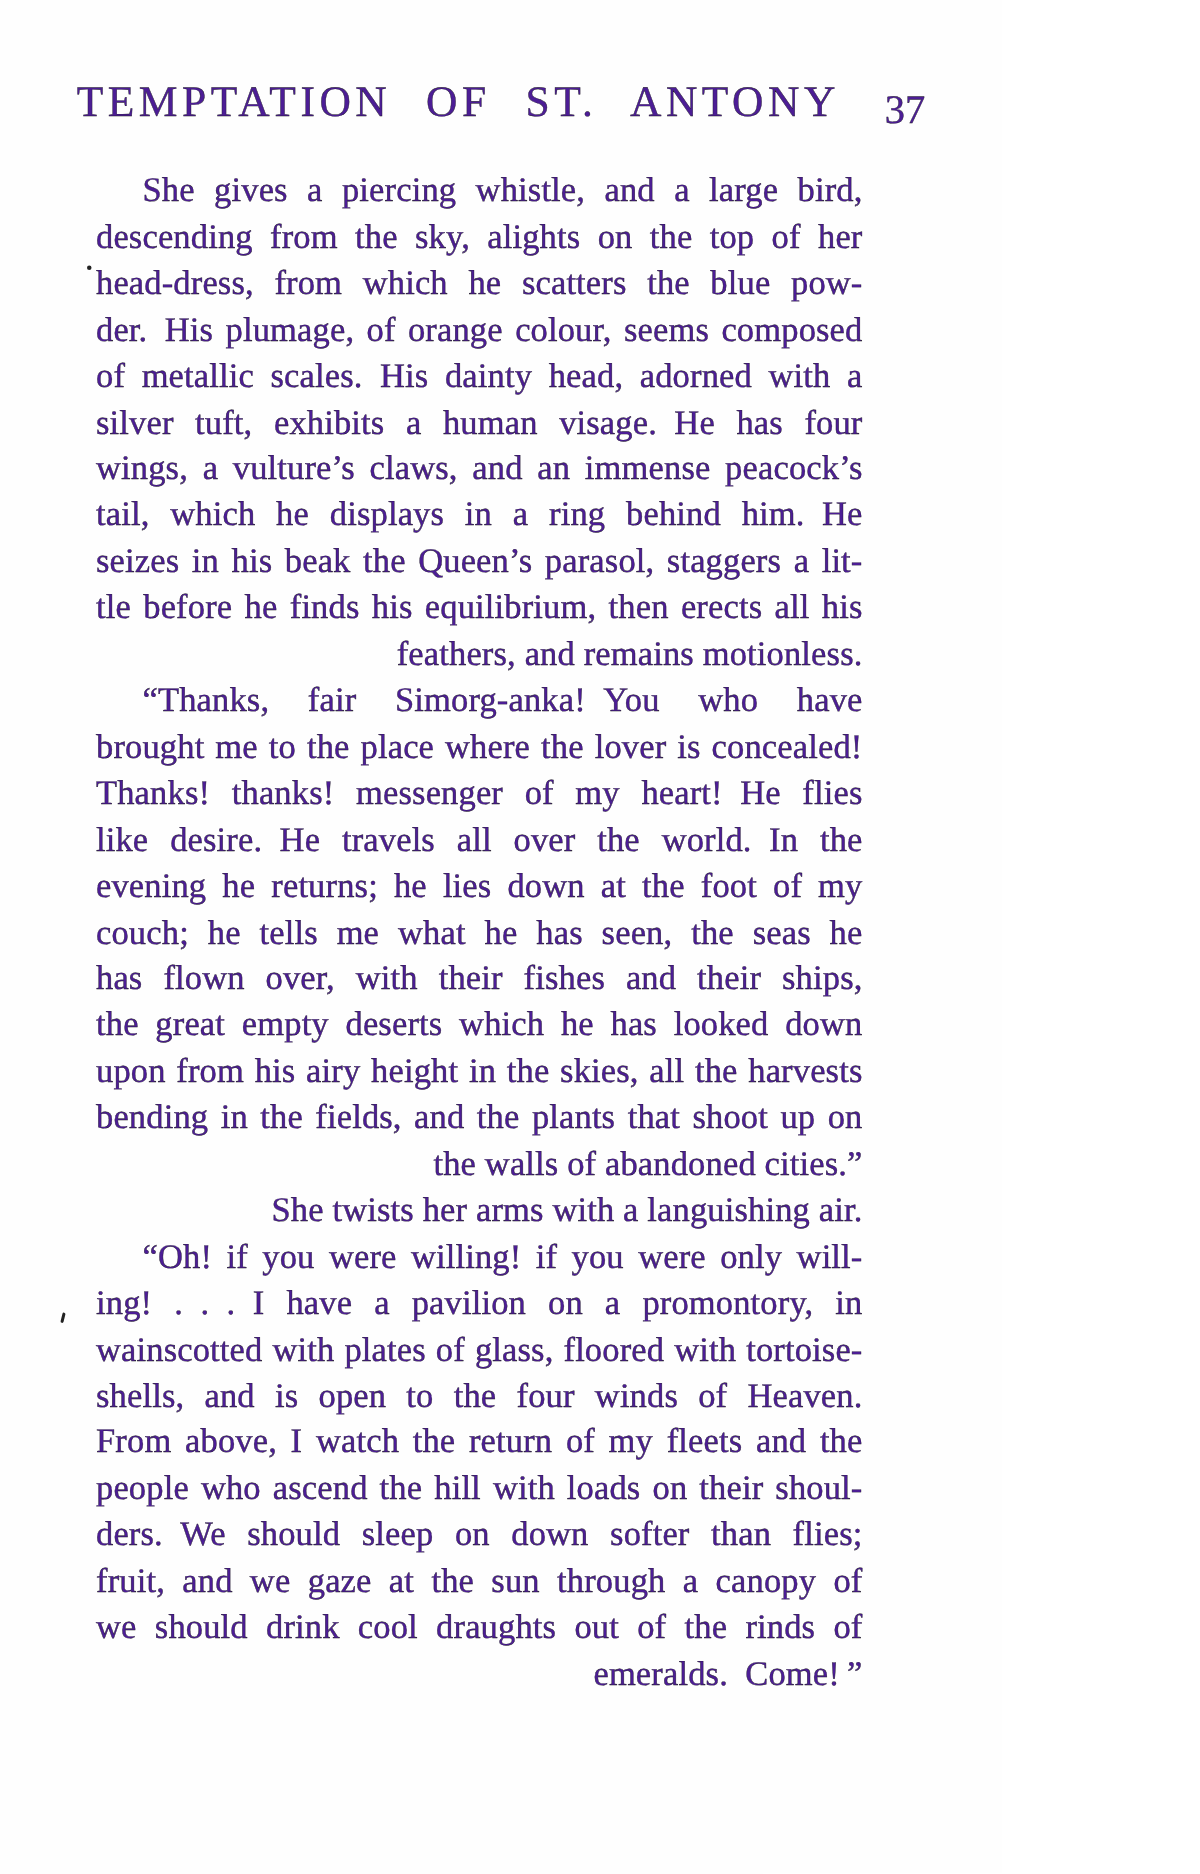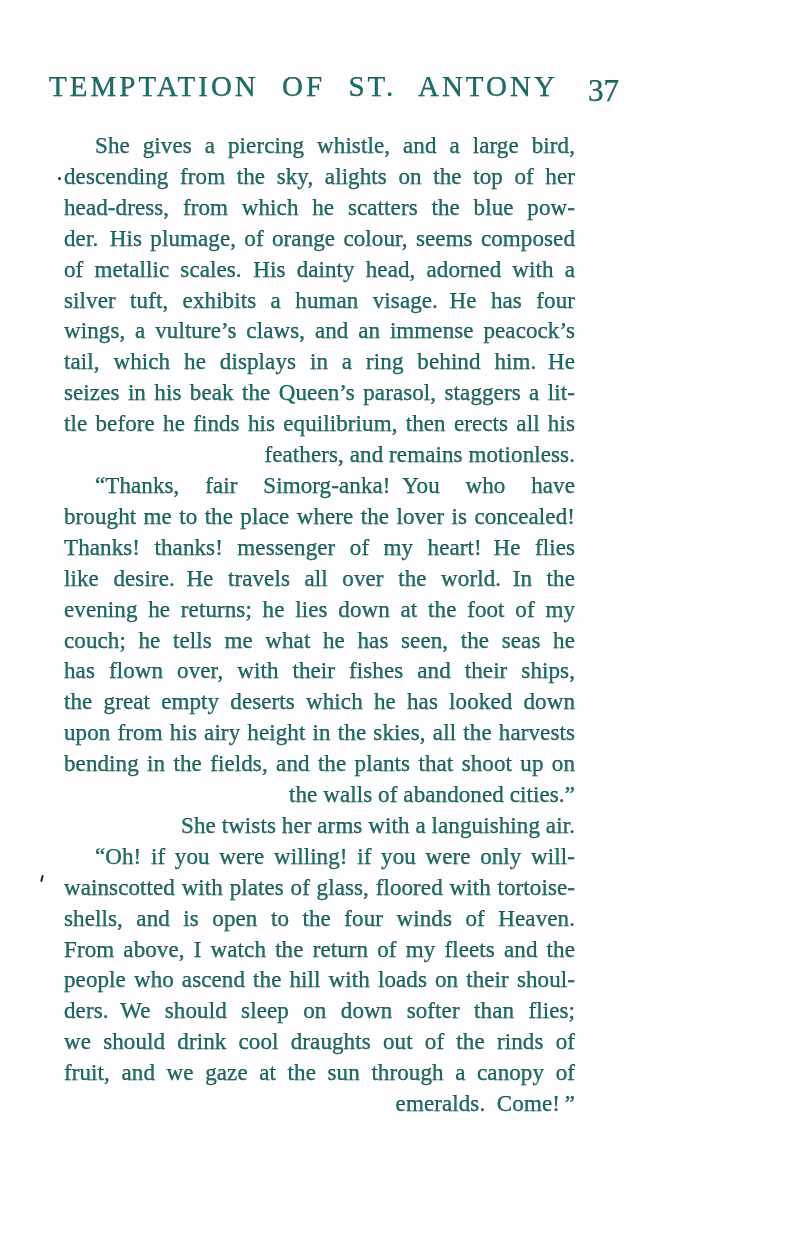--- a/index.html
+++ b/index.html
@@ -1,43 +1,42 @@
 <!DOCTYPE html>
 <html><head>
 <meta charset="utf-8">
 <style>
   html, body { margin: 0; padding: 0; background: #ffffff; }
   .page {
     position: relative;
     width: 668px;
     height: 1249px;
     background: #fefefe;
-    color: #0f766e;
+    color: #4c1d95;
     font-family: "Liberation Serif", serif;
     overflow: hidden;
     -webkit-text-stroke: 0.25px #1a1a1a;
   }
   .running-header {
     margin-top: 52px;
     display: flex;
     justify-content: center;
     align-items: baseline;
     gap: 30px;
     font-size: 29px;
     letter-spacing: 3px;
     word-spacing: 13px;
     white-space: nowrap;
   }
   .running-header .folio {
-    font-size: 31px;
+    font-size: 27px;
     letter-spacing: 0;
     word-spacing: 0;
     position: relative;
     top: 5px;
-    margin-top: 16px;
   }
   .text-body {
     margin: 27px 93px 0 64px;
   }
   .line {
     font-size: 23px;
     line-height: 30.9px;
     text-align: right;
     letter-spacing: 0.1px;
   }
@@ -92,26 +91,27 @@
         <div class="line j">the great empty deserts which he has looked down</div>
         <div class="line j">upon from his airy height in the skies, all the harvests</div>
         <div class="line j">bending in the fields, and the plants that shoot up on</div>
         <div class="line">the walls of abandoned cities.”</div>
       </div>
       <div>
         <div class="line indent">She twists her arms with a languishing air.</div>
       </div>
       <div>
         <div class="line j indent">“Oh! if you were willing! if you were only will-</div>
+        <div class="line j">ing! . . . I have a pavilion on a promontory, in</div>
         <div class="line j">wainscotted with plates of glass, floored with tortoise-</div>
         <div class="line j">shells, and is open to the four winds of Heaven.</div>
         <div class="line j">From above, I watch the return of my fleets and the</div>
         <div class="line j">people who ascend the hill with loads on their shoul-</div>
         <div class="line j">ders. We should sleep on down softer than flies;</div>
+        <div class="line j">fruit, and we gaze at the sun through a canopy of</div>
         <div class="line j">we should drink cool draughts out of the rinds of</div>
-        <div class="line j">fruit, and we gaze at the sun through a canopy of</div>
         <div class="line">emeralds. Come! ”</div>
       </div>
     </div>
 
   <div class="speck speck-dot"></div>
   <div class="speck speck-tick"></div>
 </div>
 
 </body></html>

